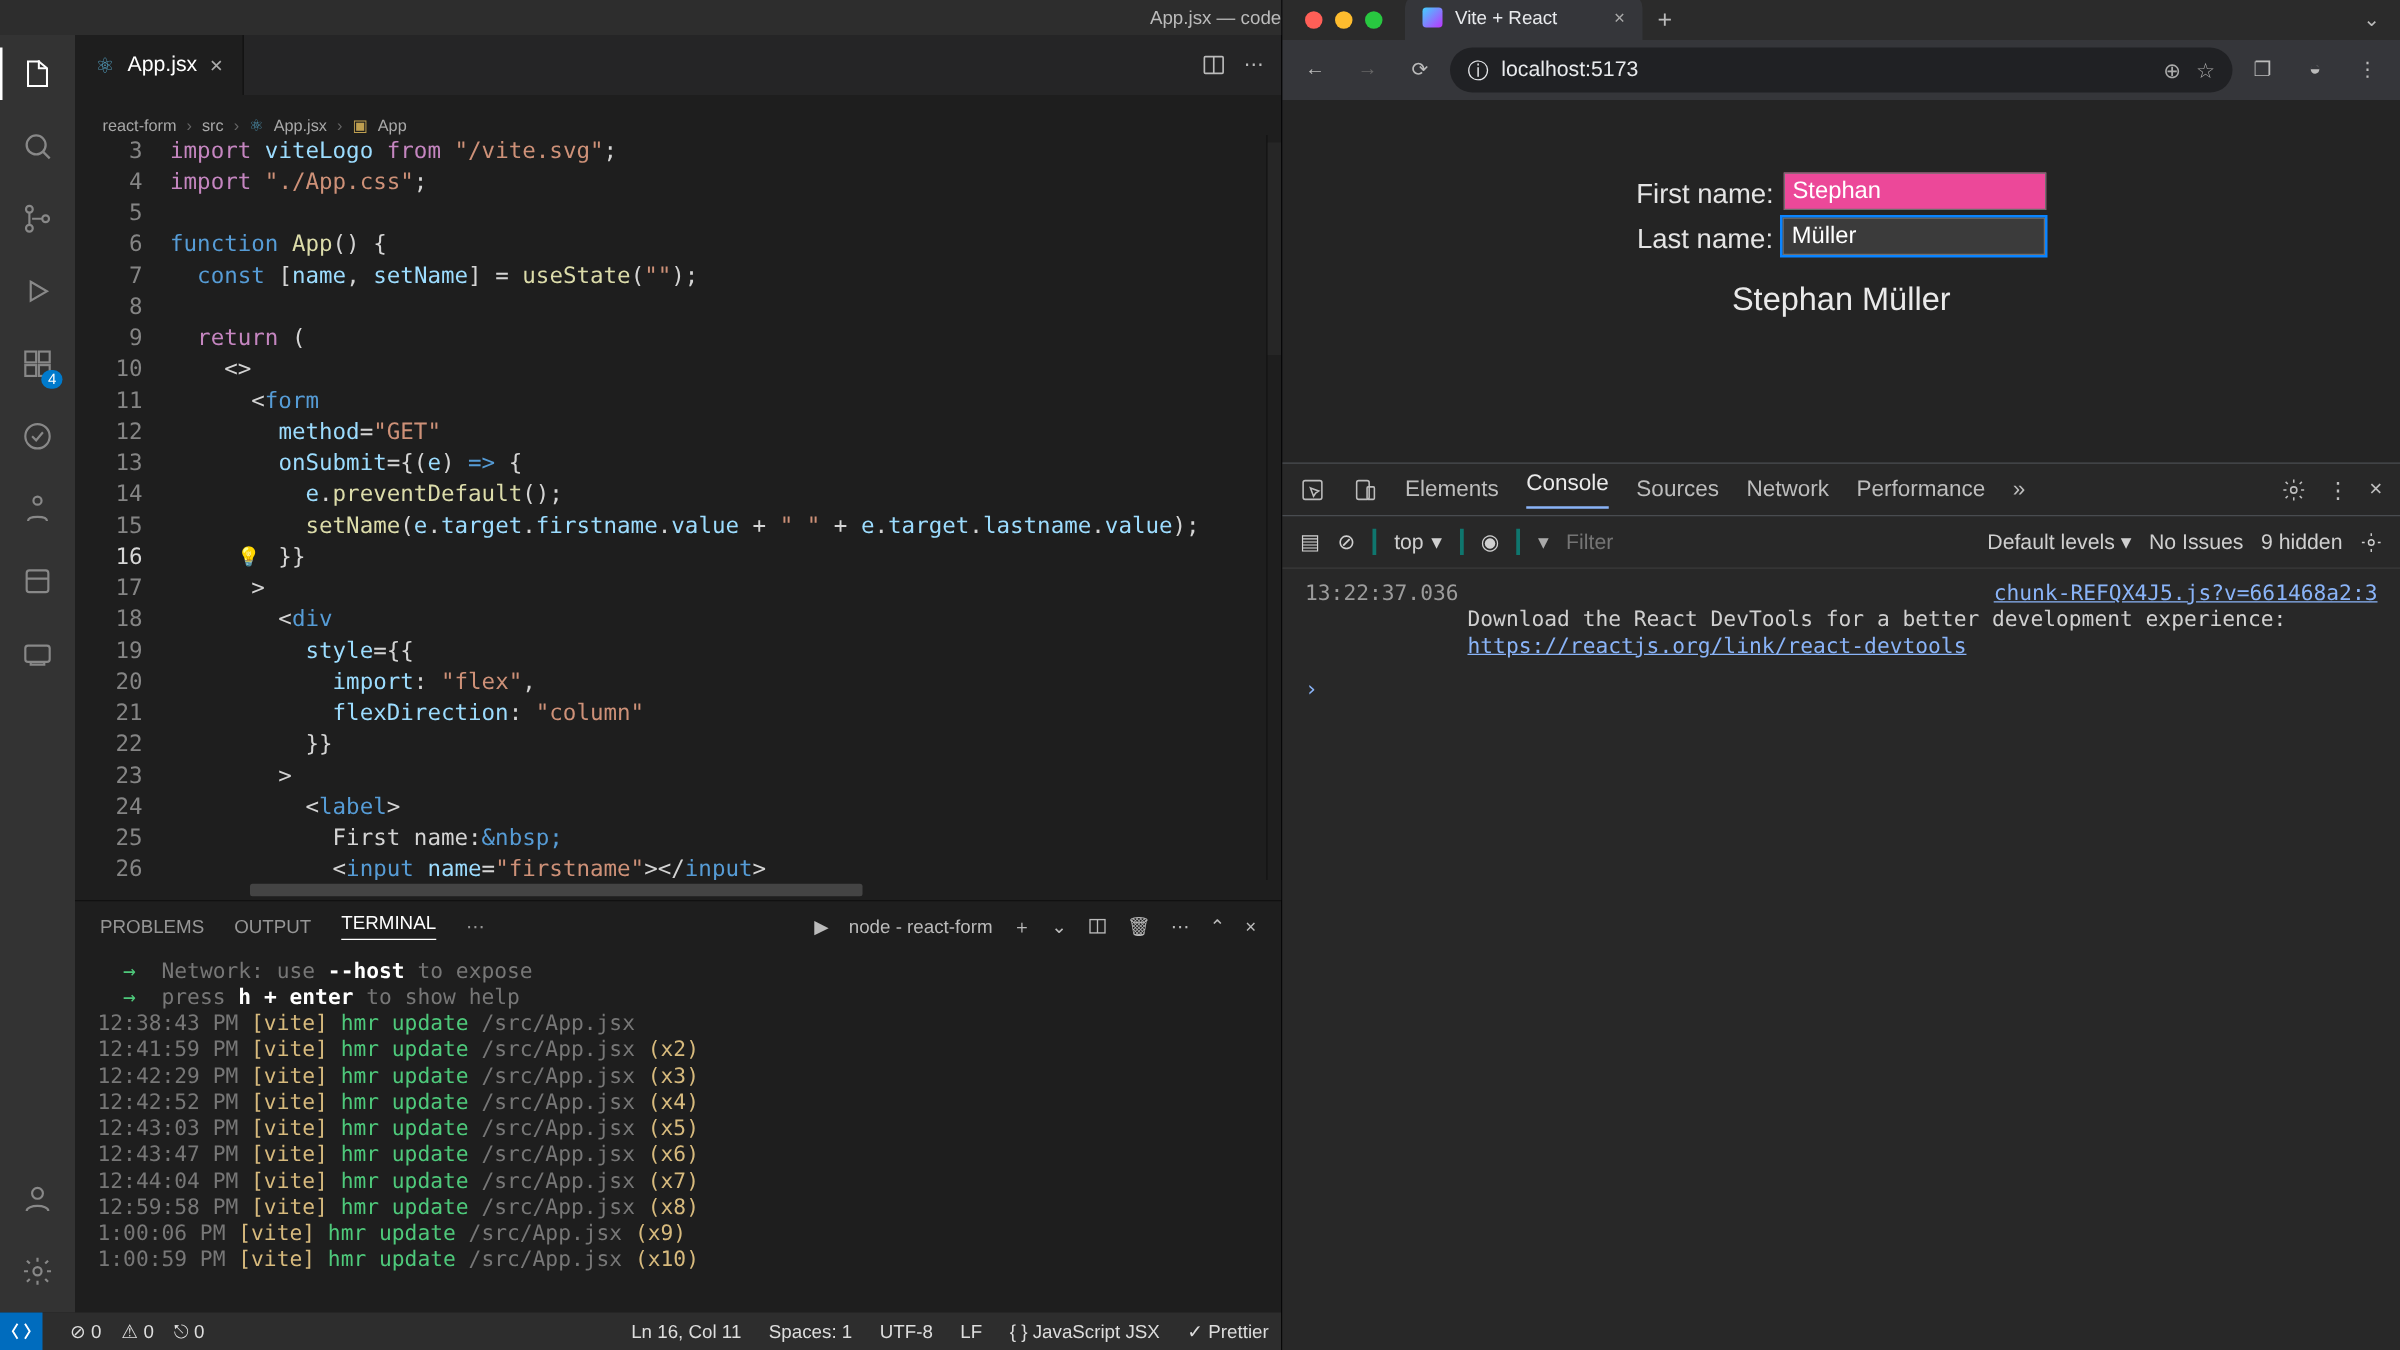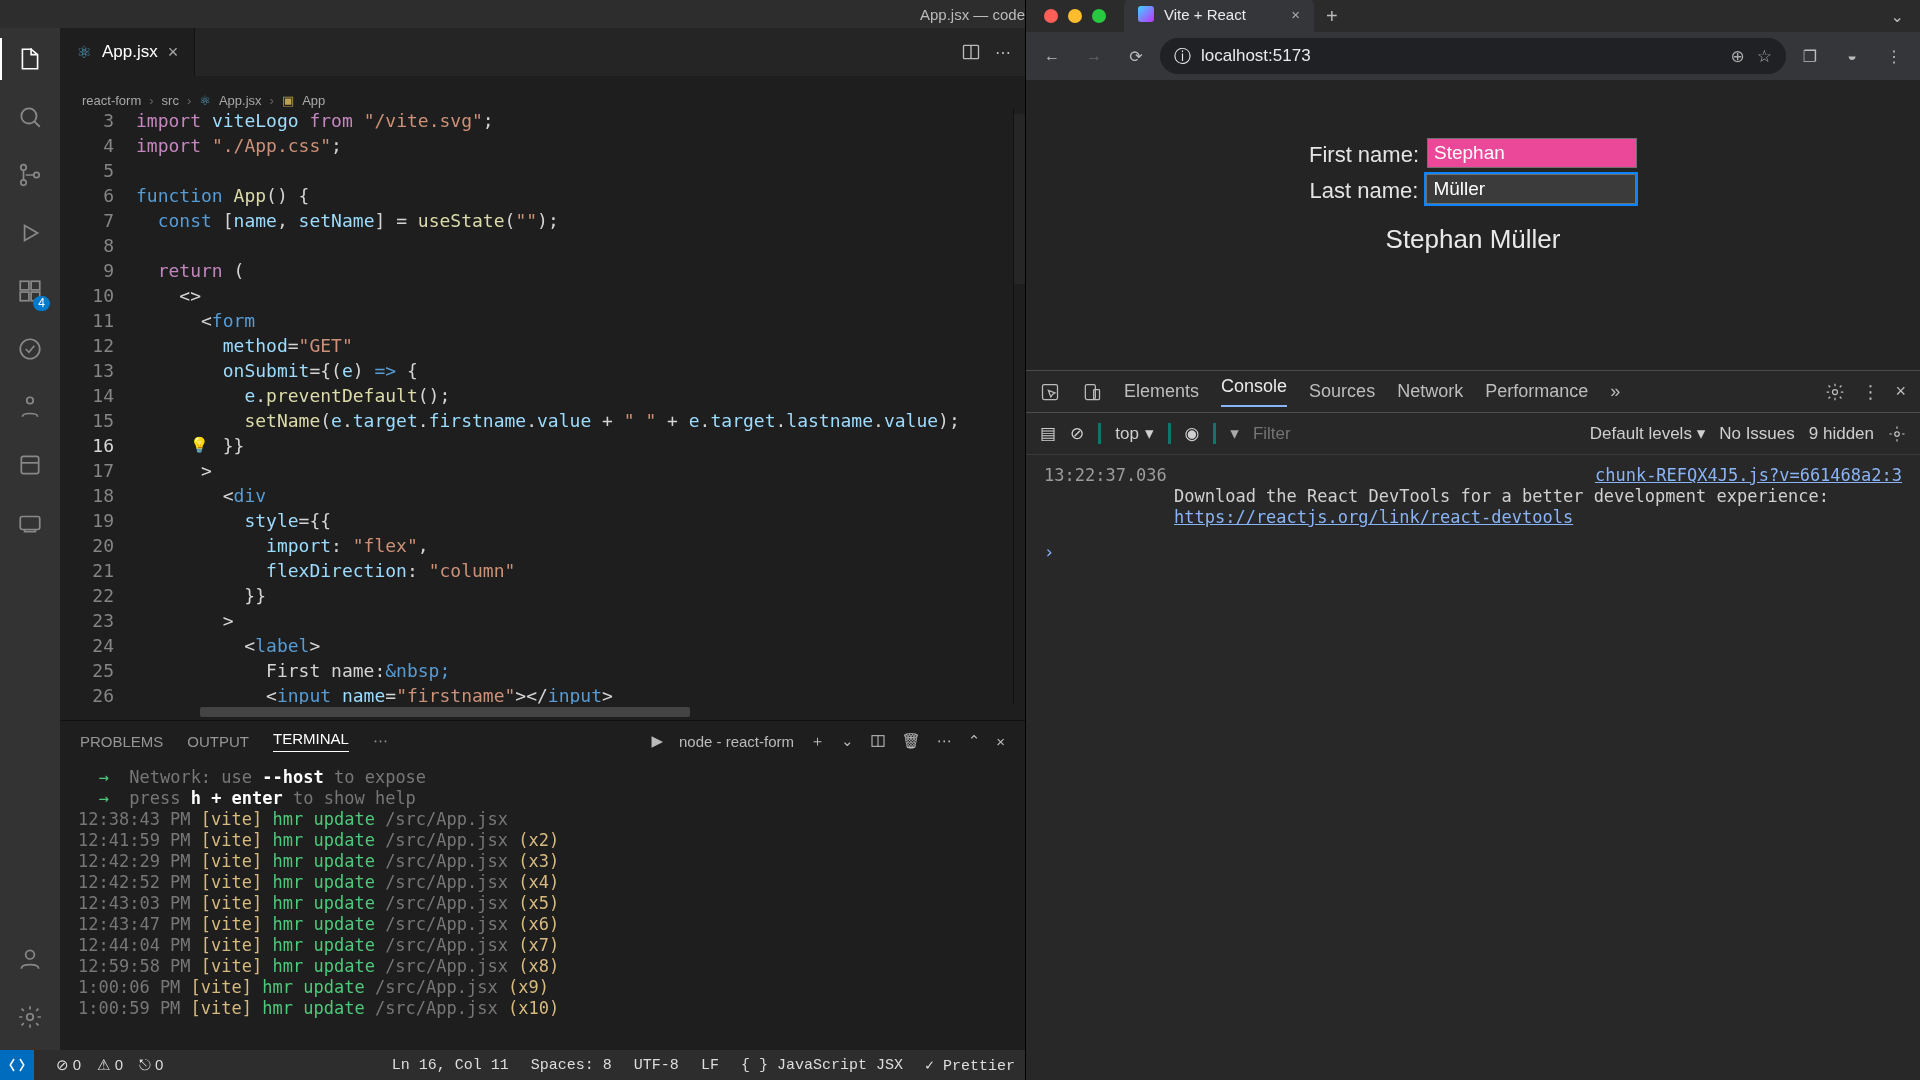--- a/index.html
+++ b/index.html
@@ -41,21 +41,21 @@
 
 .panel { height: 330px; border-top:1px solid #111; display:flex; flex-direction:column; background:#1e1e1e; }
 .panel-tabs { height:40px; display:flex; align-items:center; gap:24px; padding:0 20px; font-size:15px; color:#969696; }
 .panel-tabs .ptab.active { color:#fff; border-bottom:1px solid #fff; padding-bottom:4px; }
 .panel-right { margin-left:auto; display:flex; align-items:center; gap:16px; color:#bbb; font-size:15px;}
 .term { flex:1; font-family:"SF Mono","Consolas",monospace; font-size:17px; line-height:21px; padding:6px 18px; white-space:pre; color:#ddd; overflow:hidden;}
 .term .dim{color:#777;} .term .g{color:#4ec97b;} .term .y{color:#d7ba7d;} .term .w{color:#fff; font-weight:bold;}
 
 .statusbar{ height:30px; background:#2d2d2d; display:flex; align-items:center; padding:0 10px; font-size:15px; color:#ddd; gap:18px;}
 .statusbar .sb-left{display:flex; gap:16px; align-items:center;}
-.statusbar .sb-right{margin-left:auto; display:flex; gap:22px; align-items:center;font-family:Liberation Mono, monospace;}
+.statusbar .sb-right{margin-left:auto; display:flex; gap:22px; align-items:center;}
 .sb-remote{background:#006cbe; height:30px; display:flex; align-items:center; padding:0 8px; margin-left:-10px; margin-right:6px;}
 
 .chrome { flex:1; height:1080px; display:flex; flex-direction:column; background:#202124; border-left:1px solid #000;}
 .chrome-top {height:32px; background:#2b2b2b; display:flex; align-items:center;}
 .traffic{display:flex; gap:10px; padding:0 18px;}
 .traffic span{width:14px;height:14px;border-radius:50%;}
 .tl-r{background:#ff5f57;} .tl-y{background:#febc2e;} .tl-g{background:#28c840;}
 .chrome-tab{ height:36px; align-self:flex-end; background:#35363a; border-radius:10px 10px 0 0; display:flex; align-items:center; gap:10px; padding:0 14px; font-size:15px; color:#e8eaed; min-width:190px;}
 .chrome-tab .favicon{width:16px;height:16px;border-radius:3px; background: linear-gradient(135deg,#41d1ff,#bd34fe);}
 .chrome-newtab{ color:#bbb; padding:0 12px; font-size:20px;}
@@ -303,21 +303,21 @@
           <svg width="18" height="18" viewBox="0 0 24 24" fill="none" stroke="#fff" stroke-width="2">
             <path d="M8 4l-5 8 5 8M16 4l5 8-5 8"></path>
           </svg>
         </div>
       <span>⊘ <span>0</span></span>
       <span>⚠ <span>0</span></span>
       <span>⎋ <span>0</span></span>
     </div>
     <div class="sb-right">
       <span>Ln 16, Col 11</span>
-      <span>Spaces: 8</span>
+      <span>Spaces: 1</span>
       <span>UTF-8</span>
       <span>LF</span>
       <span>{ } <span>JavaScript JSX</span></span>
       <span>✓ <span>Prettier</span></span>
     </div>
   </div>
 </div>
 
 <div class="chrome">
   <div class="chrome-top">

